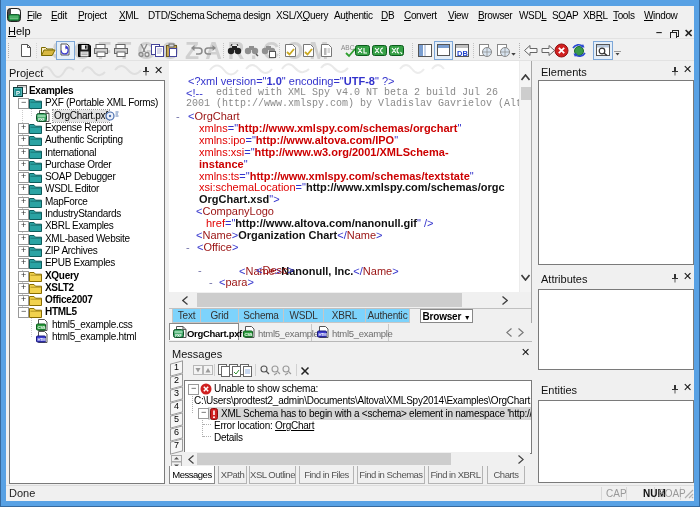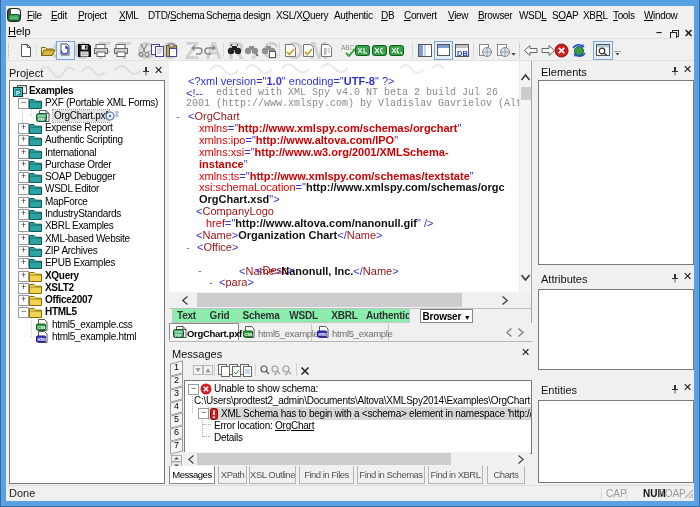--- a/index.html
+++ b/index.html
@@ -21,21 +21,21 @@
 
 .ln{position:absolute;height:12px;line-height:12px;white-space:nowrap;font-size:11px;}
 .mk{color:#3333cc;}
 .tg{color:#991111;}
 .an{color:#e00000;}
 .avr{color:#cc0000;font-weight:bold;}
 .avb{color:#111;font-weight:bold;}
 .cm{font-family:"Liberation Mono",monospace;font-size:10px;color:#8a8a8a;}
 .dsh{color:#7070a8;}
 
-.vtab{position:absolute;top:0;height:14px;line-height:14px;text-align:center;border:1px solid #c6c6c6;border-top:none;background:#86efac;color:#333;font-size:10px;letter-spacing:-0.2px;box-sizing:border-box;overflow:hidden;font-weight:bold;}
+.vtab{position:absolute;top:0;height:14px;line-height:14px;text-align:center;border:1px solid #c6c6c6;border-top:none;background:#7dd3fc;color:#333;font-size:10px;letter-spacing:-0.2px;box-sizing:border-box;overflow:hidden;}
 .ftab{position:absolute;height:17px;line-height:16px;font-size:9.5px;letter-spacing:-0.3px;box-sizing:border-box;white-space:nowrap;}
 .mtab{position:absolute;height:18px;line-height:17px;font-size:9.5px;letter-spacing:-0.5px;box-sizing:border-box;border:1px solid #b4b4b4;border-top:none;background:#f0f0f0;color:#555;text-align:center;overflow:hidden;white-space:nowrap;}
 
 .sbtrack{background:#f0f0f0;}
 .sbthumb{background:#cdcdcd;}
 svg{display:block;}
 </style></head>
 <body>
 <div id="w">
 

